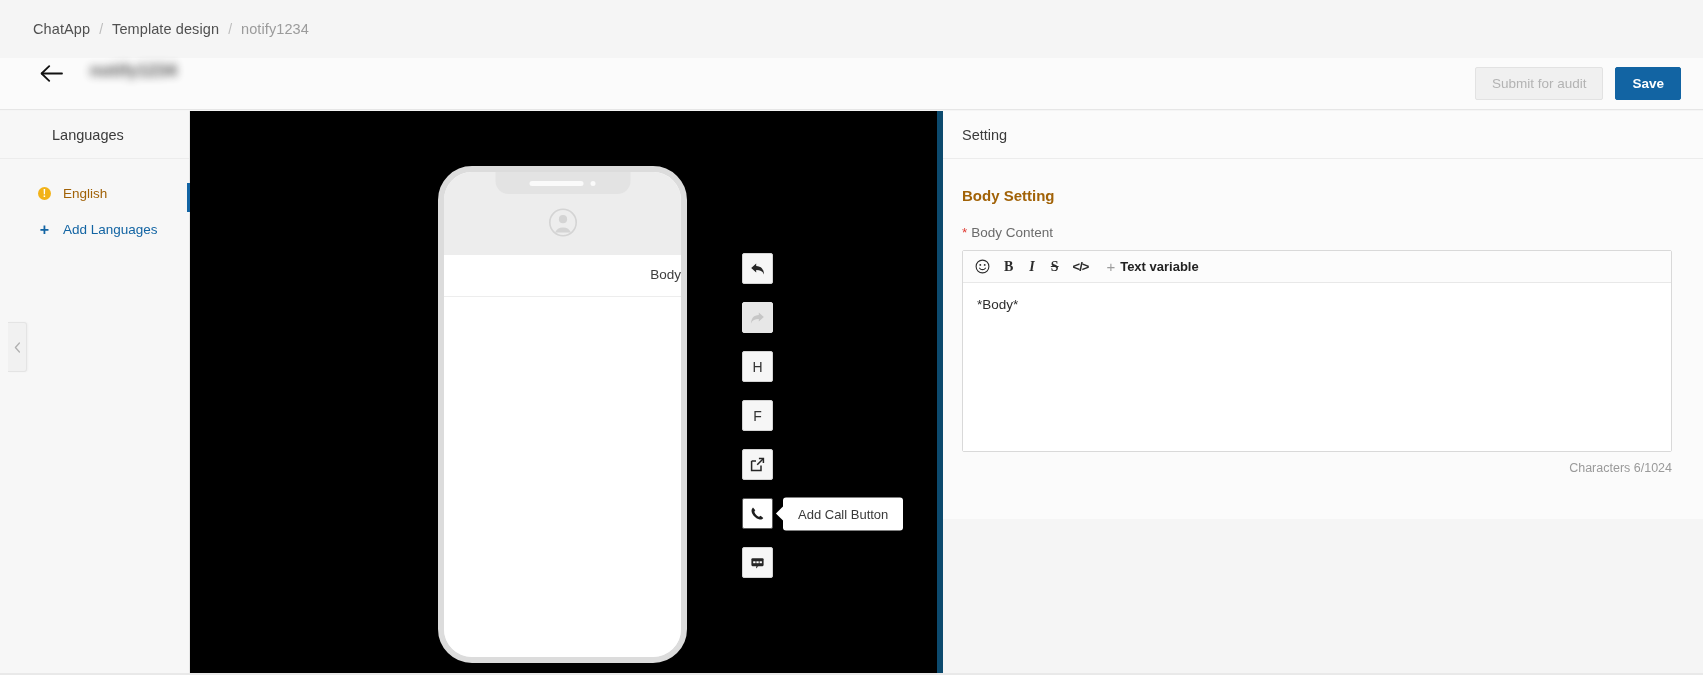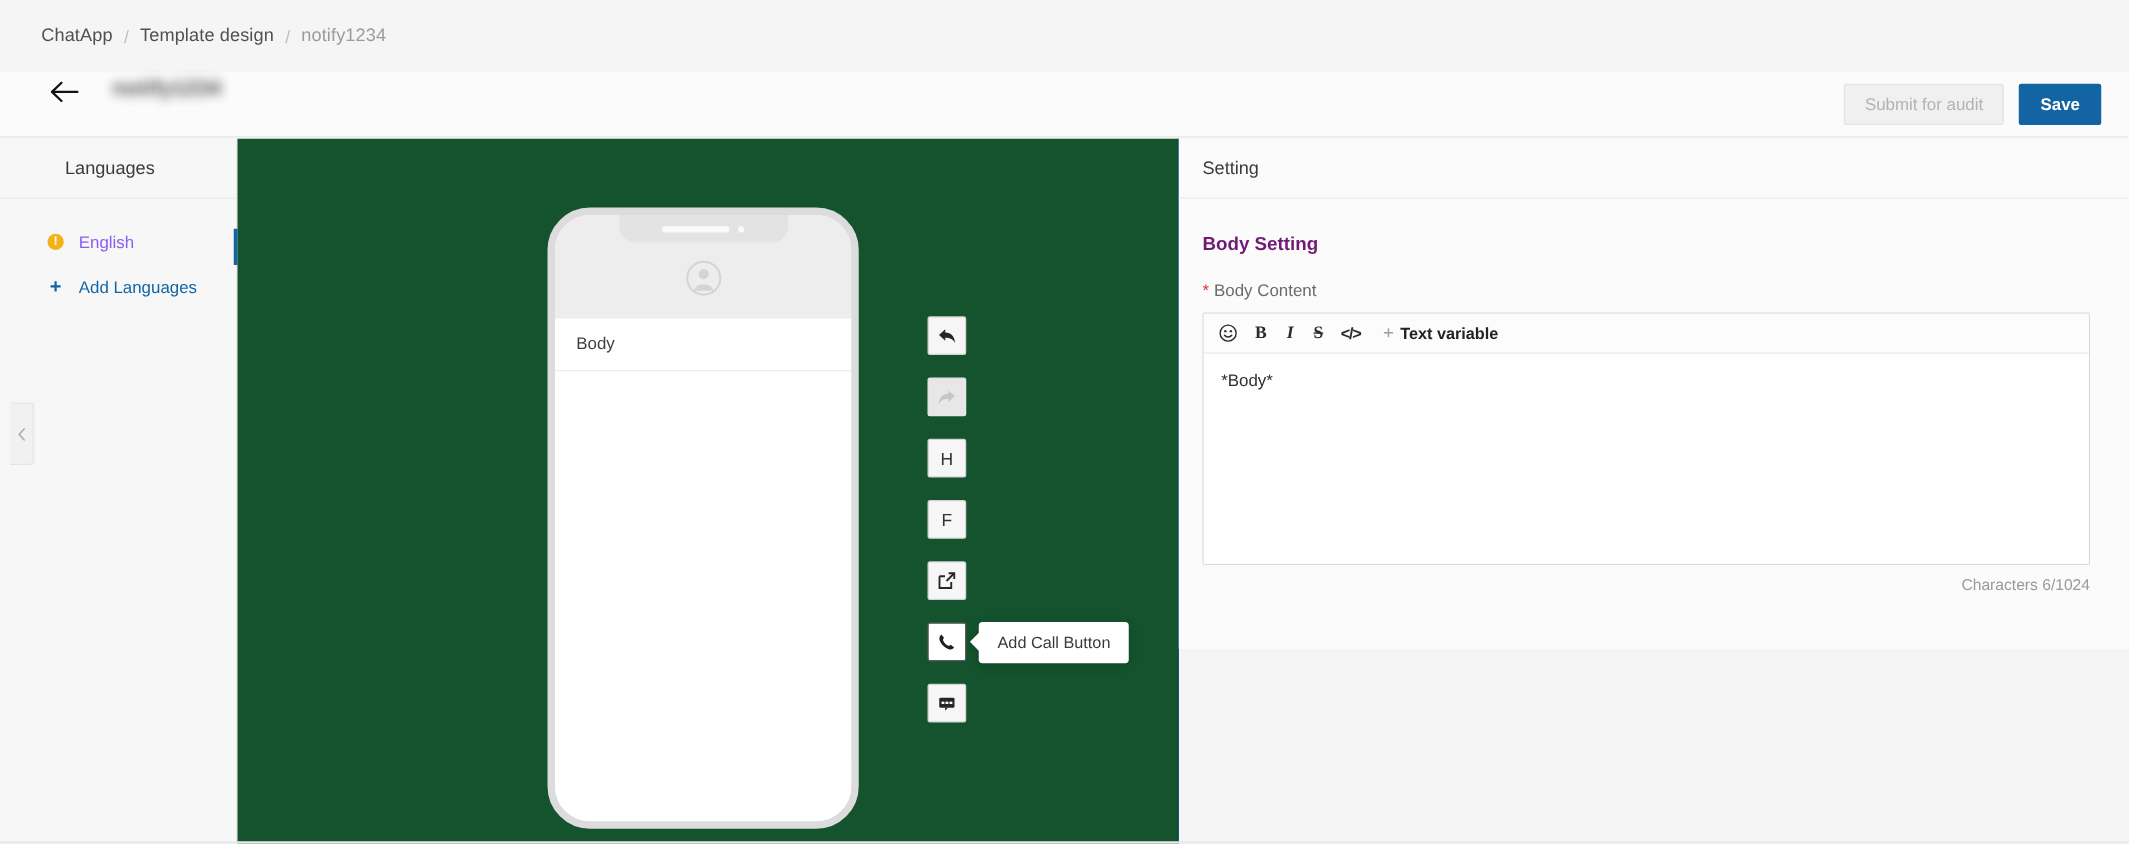--- a/index.html
+++ b/index.html
@@ -150,21 +150,21 @@
     border-radius: 50%;
     background: #f2b218;
     color: #ffffff;
     font-size: 10px;
     font-weight: 700;
     line-height: 13px;
     text-align: center;
     margin-right: 12px;
     flex: 0 0 auto;
   }
-  .lang-label { color: #8b5cf6; }
+  .lang-label { color: #a16207; }
   .plus-icon {
     width: 13px;
     margin-right: 12px;
     color: #1264a3;
     font-size: 16px;
     font-weight: 700;
     line-height: 13px;
     text-align: center;
     flex: 0 0 auto;
   }
@@ -196,23 +196,24 @@
     cursor: pointer;
     z-index: 6;
     box-shadow: 1px 0 2px rgba(0,0,0,.035);
   }
   .collapse-handle svg { display: block; }
 
   
   .canvas {
     flex: 1 1 auto;
     height: 564px;
-    background: #14532d;
-    border-right: 1px solid #0c4a6e;
-    position: relative;
+    background: #000000;
+    border-right: 6px solid #0c4a6e;
+    position: relative;
+    text-align: right;
   }
 
   .phone {
     position: absolute;
     left: 248px;
     top: 55px;
     width: 249px;
     height: 497px;
     background: #fafafa;
     border: 6px solid #dcdcdc;
@@ -350,21 +351,21 @@
     align-items: center;
     padding-left: 19px;
     font-size: 14.5px;
     color: #3b3b3b;
     border-bottom: 1px solid #ececec;
   }
   .setting-body { padding: 28px 31px 0 19px; }
   .section-title {
     font-size: 15px;
     font-weight: 700;
-    color: #701a75;
+    color: #a16207;
     margin-bottom: 21px;
   }
   .field-label {
     font-size: 13.5px;
     color: #6b6b6b;
     margin-bottom: 10px;
   }
   .req-star {
     color: #e03a32;
     margin-right: 4px;

